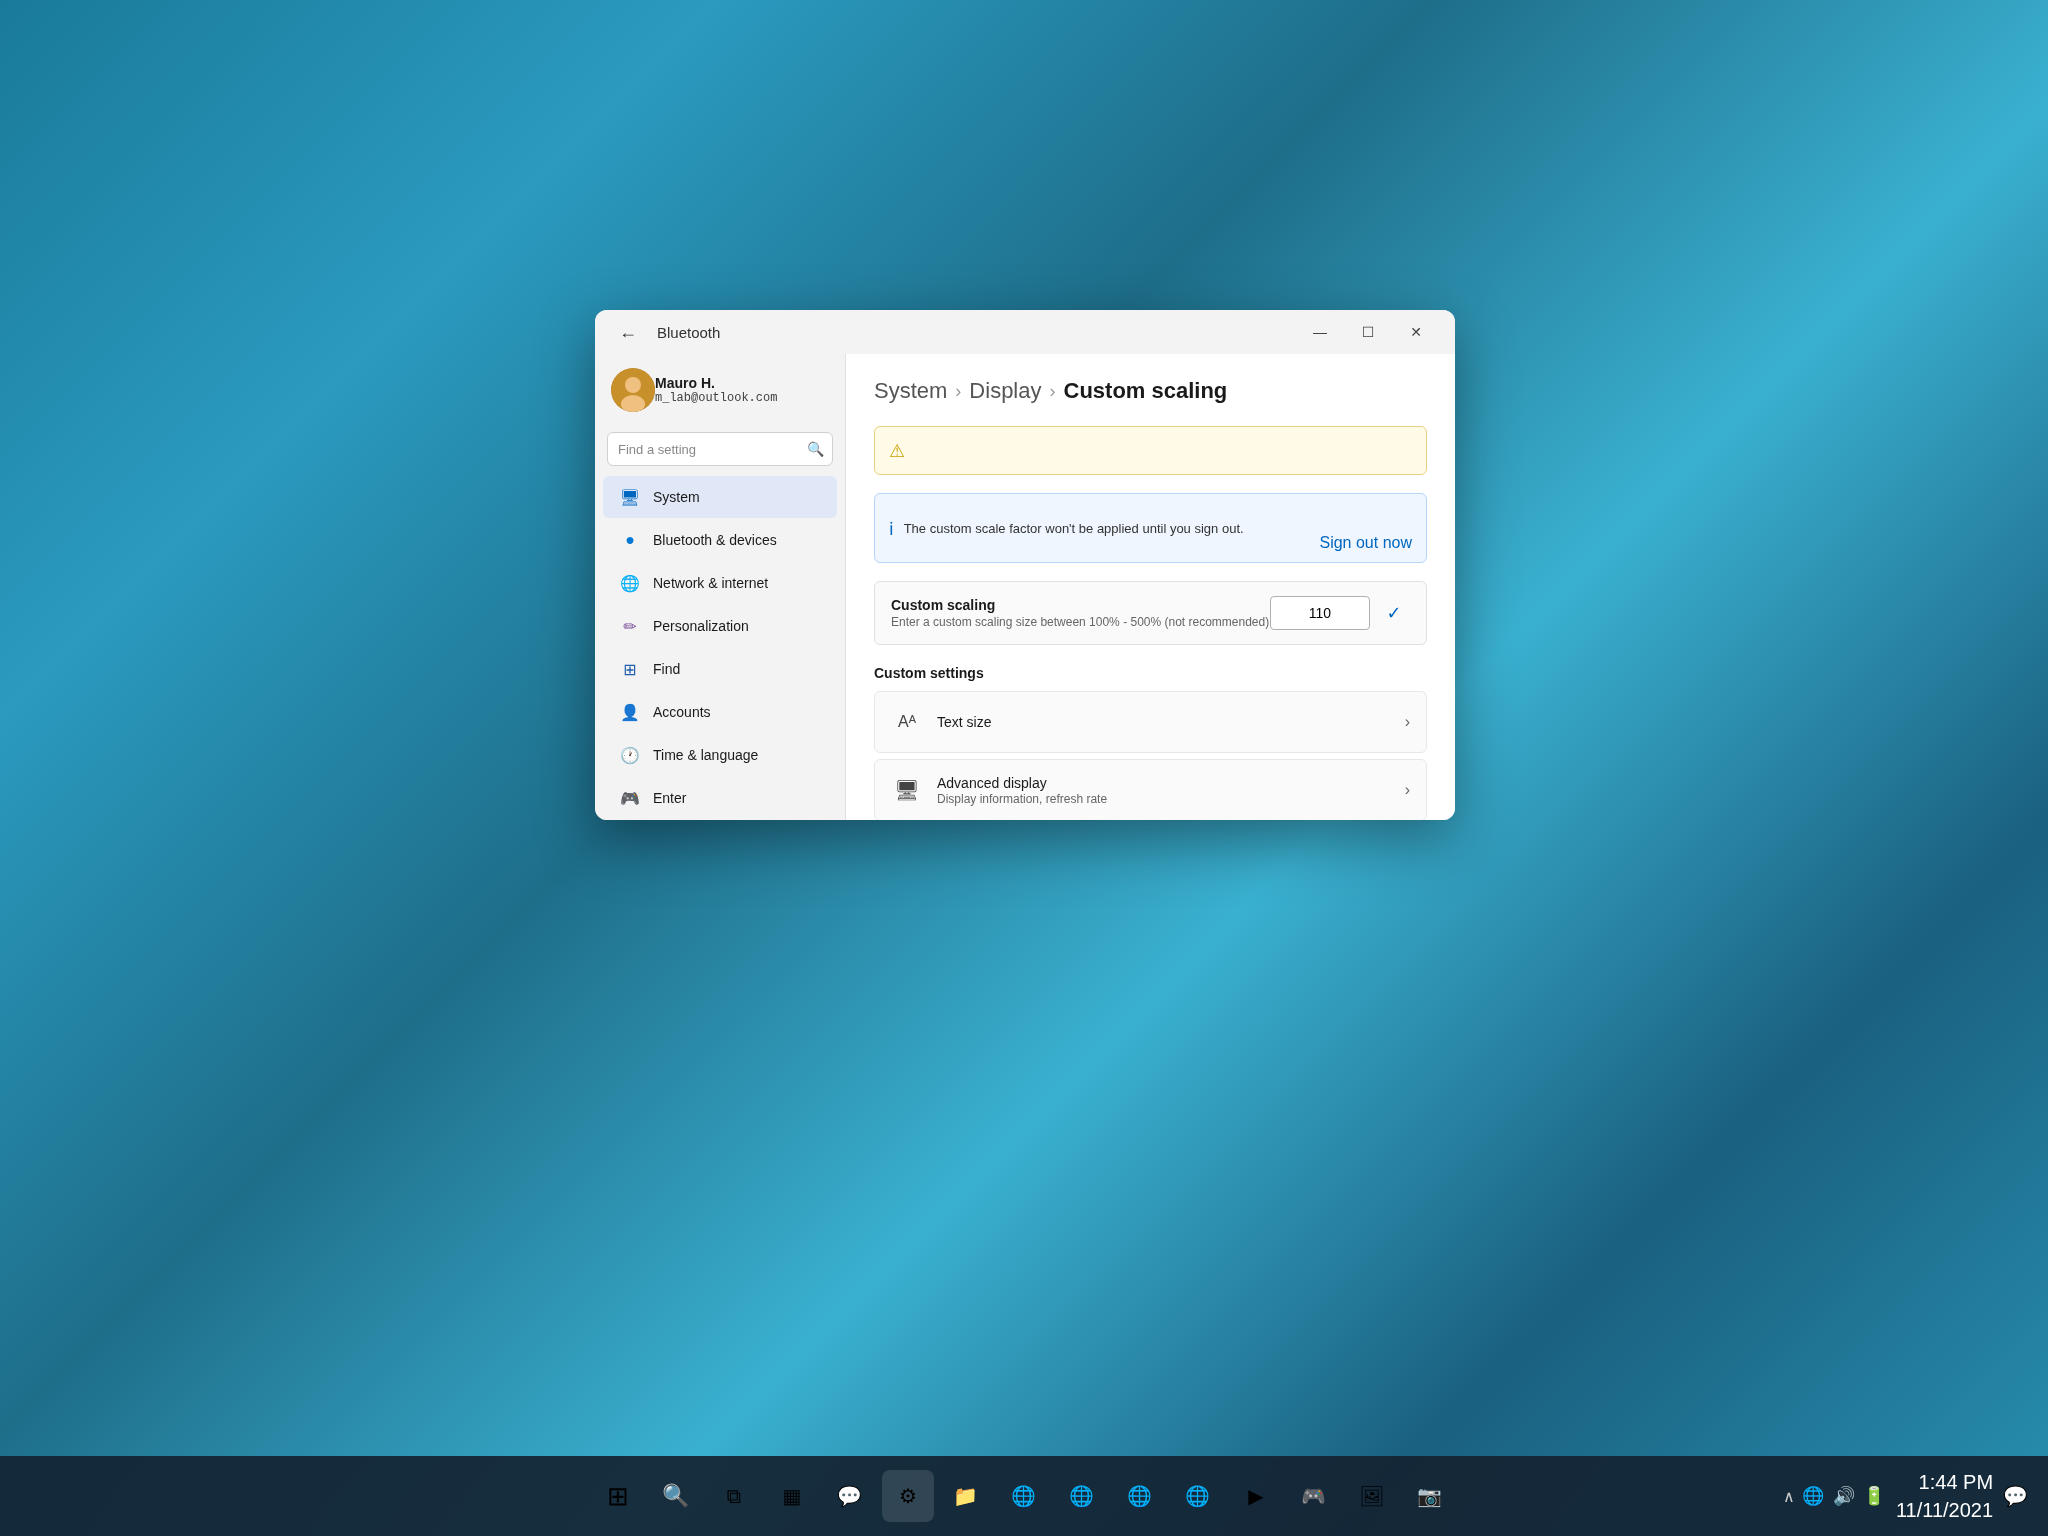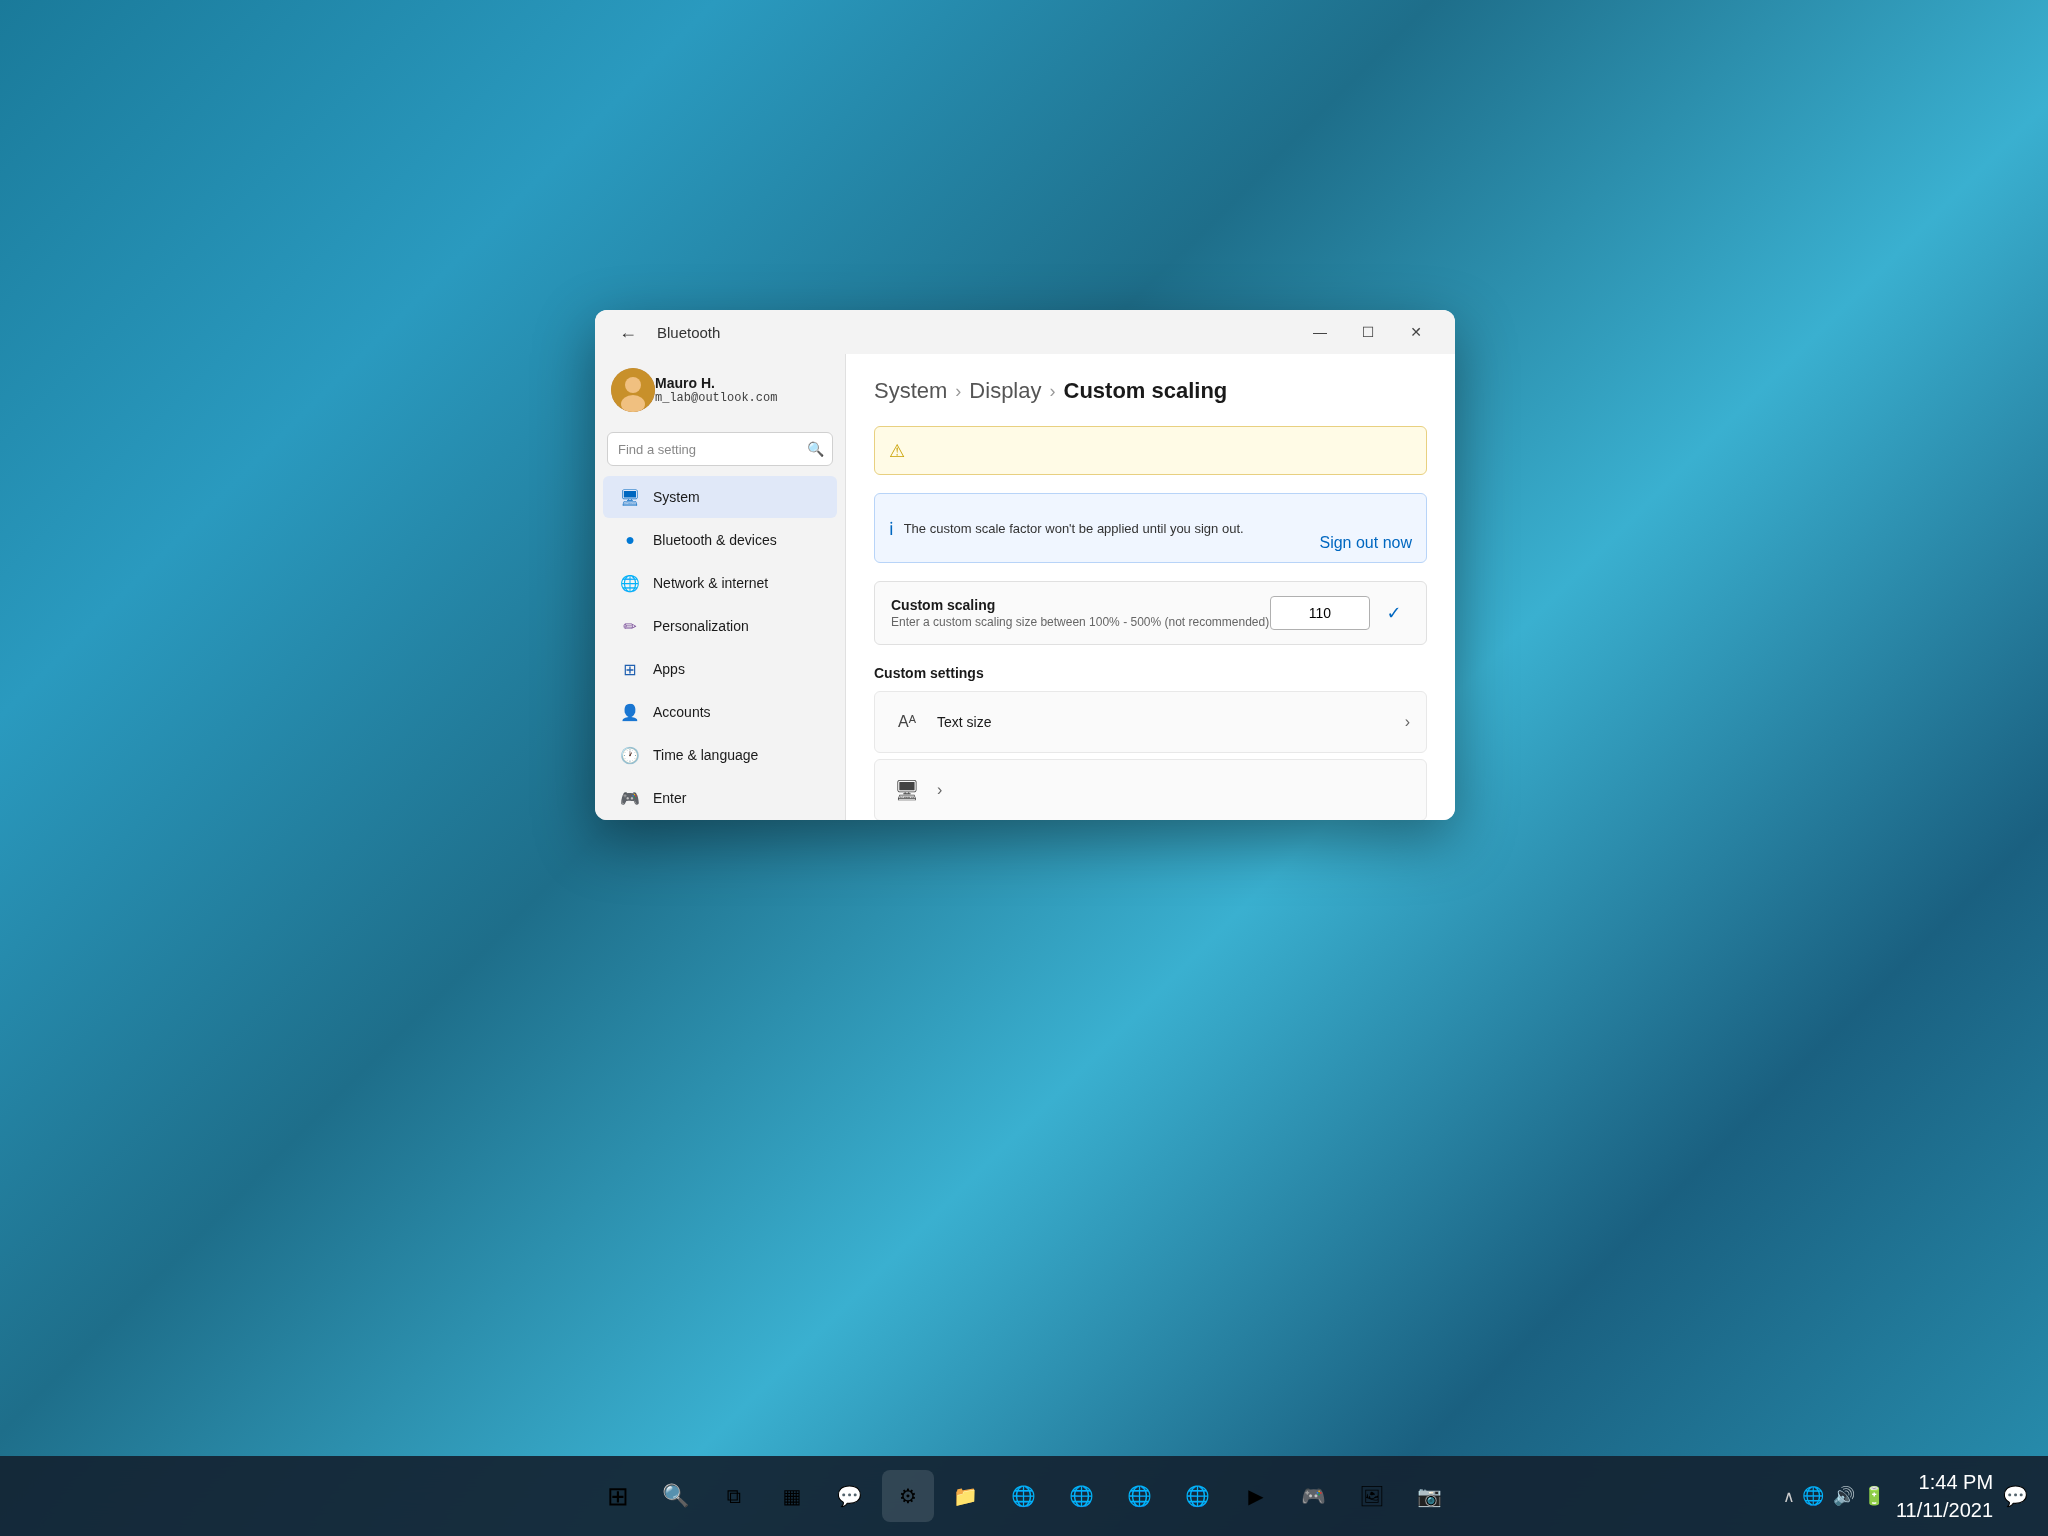--- a/index.html
+++ b/index.html
@@ -473,21 +473,21 @@
           <div class="nav-item">
             <span class="nav-icon" style="color:#0078d4">🌐</span>
             <span>Network &amp; internet</span>
           </div>
           <div class="nav-item">
             <span class="nav-icon" style="color:#7a4e9a">✏</span>
             <span>Personalization</span>
           </div>
           <div class="nav-item">
             <span class="nav-icon" style="color:#2060b0">⊞</span>
-            <span>Apps</span>
+            <span>Find</span>
           </div>
           <div class="nav-item">
             <span class="nav-icon" style="color:#2a8a4a">👤</span>
             <span>Accounts</span>
           </div>
           <div class="nav-item">
             <span class="nav-icon" style="color:#0090a0">🕐</span>
             <span>Time &amp; language</span>
           </div>
           <div class="nav-item">
@@ -536,20 +536,24 @@
         <div class="setting-row">
           <div class="setting-row-icon" style="font-size:16px;font-weight:400;">Aᴬ</div>
           <div class="setting-row-content">
             <div class="setting-row-title">Text size</div>
           </div>
           <span class="setting-row-chevron">›</span>
         </div>
 
         <div class="setting-row">
           <div class="setting-row-icon">🖥</div>
+          <div class="setting-row-content">
+            <div class="setting-row-title">Advanced display</div>
+            <div class="setting-row-desc">Display information, refresh rate</div>
+          </div>
           <span class="setting-row-chevron">›</span>
         </div>
 
       </div>
     </div>
   </div>
 
   <div class="taskbar">
     <div class="taskbar-left"></div>
     <div class="taskbar-center">

